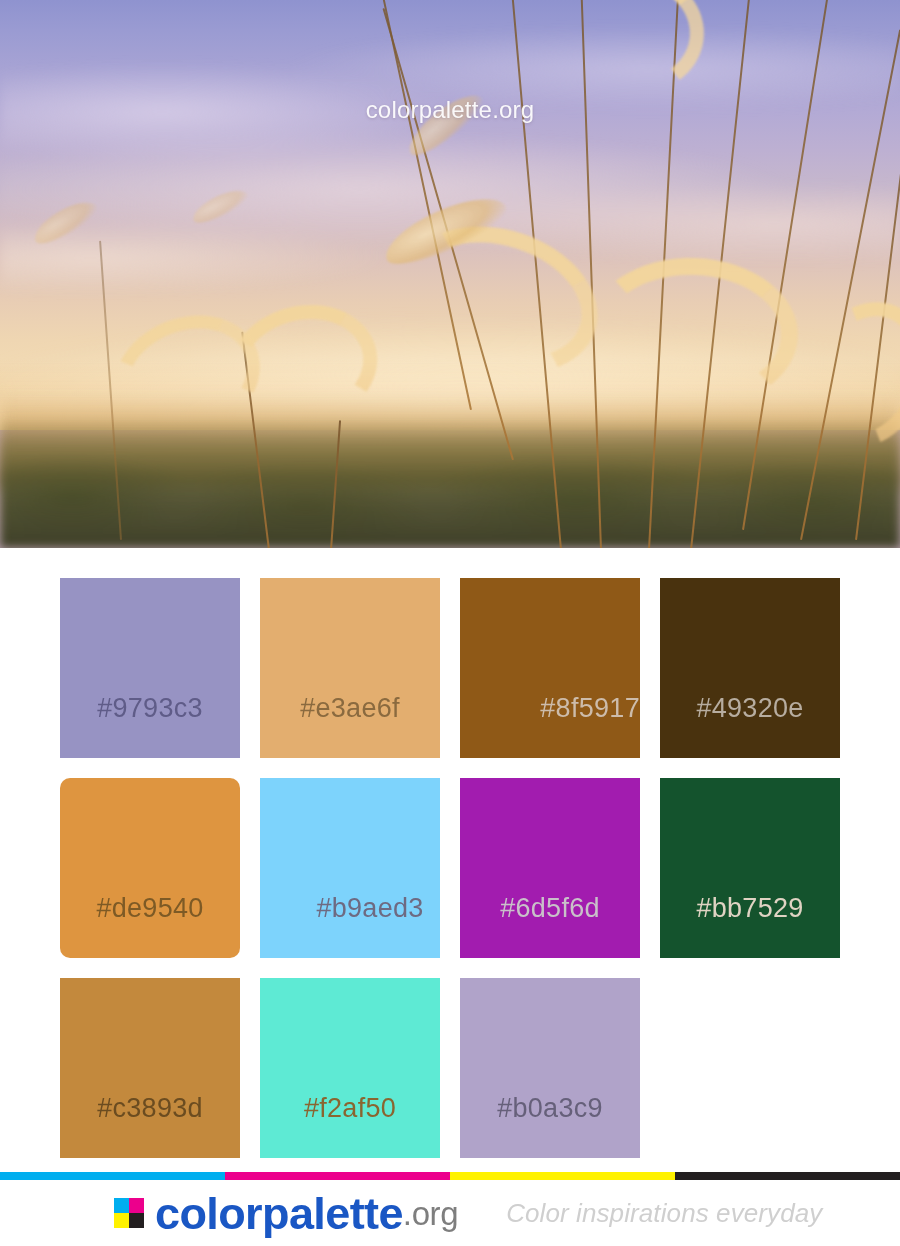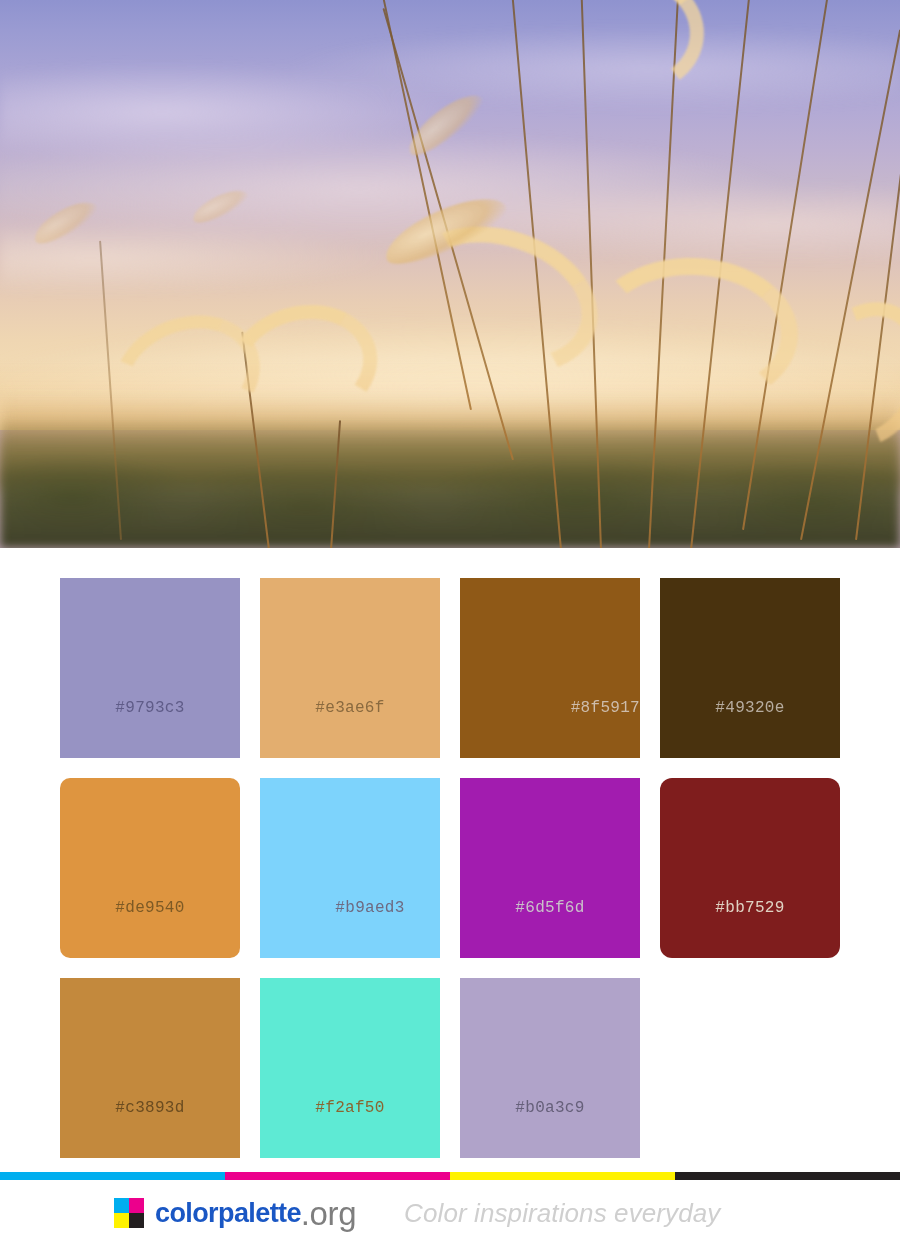--- a/index.html
+++ b/index.html
@@ -170,22 +170,22 @@
   .swatch {
     position: relative;
     width: 180px;
     height: 180px;
     display: flex;
     align-items: center;
     justify-content: center;
   }
 
   .swatch-label {
-    font-size: 16px;
-    font-family: Liberation Mono, monospace;
+    font-size: 27px;
+    font-family: Liberation Sans, sans-serif;
     letter-spacing: 0.3px;
     margin-top: 80px;
     white-space: nowrap;
   }
 
   
   .cmyk-bar {
     position: absolute;
     left: 0;
     top: 1172px;
@@ -216,21 +216,21 @@
     width: 30px;
     height: 30px;
     display: grid;
     grid-template-columns: 15px 15px;
     grid-template-rows: 15px 15px;
     margin-right: 11px;
   }
   .brand-mark > i { display: block; }
 
   .brand-name {
-    font-size: 27px;
+    font-size: 45px;
     font-weight: bold;
     color: #1a57c4;
     letter-spacing: -0.6px;
     line-height: 1;
   }
   .brand-tld {
     font-size: 33px;
     font-weight: normal;
     color: #7e7e7e;
     letter-spacing: -0.4px;
@@ -279,20 +279,21 @@
       <div class="plume-arc" style="left:112px;top:318px;width:150px;height:118px;border-width:13px;transform:rotate(-22deg);opacity:.9;"></div>
       <div class="plume-arc" style="left:806px;top:300px;width:120px;height:150px;border-width:14px;transform:rotate(24deg);"></div>
       <div class="plume" style="left:380px;top:210px;width:130px;height:40px;transform:rotate(-24deg);opacity:.75;"></div>
       <div class="plume" style="left:400px;top:110px;width:90px;height:28px;transform:rotate(-38deg);opacity:.55;"></div>
       <div class="plume" style="left:30px;top:210px;width:70px;height:24px;transform:rotate(-30deg);opacity:.45;"></div>
       <div class="plume" style="left:190px;top:196px;width:60px;height:20px;transform:rotate(-26deg);opacity:.4;"></div>
 
       <div class="golden-wash"></div>
     </div>
 
+    <div class="watermark">colorpalette.org</div>
   </div>
 
   <div class="palette">
       <div class="swatch" style="background: rgb(151, 147, 195);">
         <span class="swatch-label" style="color: rgb(95, 92, 136);">#9793c3</span>
       </div>
       <div class="swatch" style="background: rgb(227, 174, 111);">
         <span class="swatch-label" style="color: rgb(138, 106, 63);">#e3ae6f</span>
       </div>
       <div class="swatch" style="background: rgb(143, 89, 23); justify-content: flex-end;">
@@ -303,21 +304,21 @@
       </div>
       <div class="swatch" style="background: rgb(222, 149, 64); border-radius: 10px;">
         <span class="swatch-label" style="color: rgb(125, 90, 37);">#de9540</span>
       </div>
       <div class="swatch" style="background: #7dd3fc; padding-left: 40px;">
         <span class="swatch-label" style="color: rgb(110, 106, 130);">#b9aed3</span>
       </div>
       <div class="swatch" style="background: #a21caf;">
         <span class="swatch-label" style="color: rgb(201, 193, 201);">#6d5f6d</span>
       </div>
-      <div class="swatch" style="background: #7f1d1d; border-radius: 12px;">
+      <div class="swatch" style="background: #14532d;">
         <span class="swatch-label" style="color: rgb(224, 211, 195);">#bb7529</span>
       </div>
       <div class="swatch" style="background: rgb(195, 137, 61);">
         <span class="swatch-label" style="color: rgb(107, 76, 32);">#c3893d</span>
       </div>
       <div class="swatch" style="background: #5eead4; align-items: center;">
         <span class="swatch-label" style="color: rgb(138, 101, 48);">#f2af50</span>
       </div>
       <div class="swatch" style="background: rgb(176, 163, 201);">
         <span class="swatch-label" style="color: rgb(102, 96, 122); text-align: center;">#b0a3c9</span>

